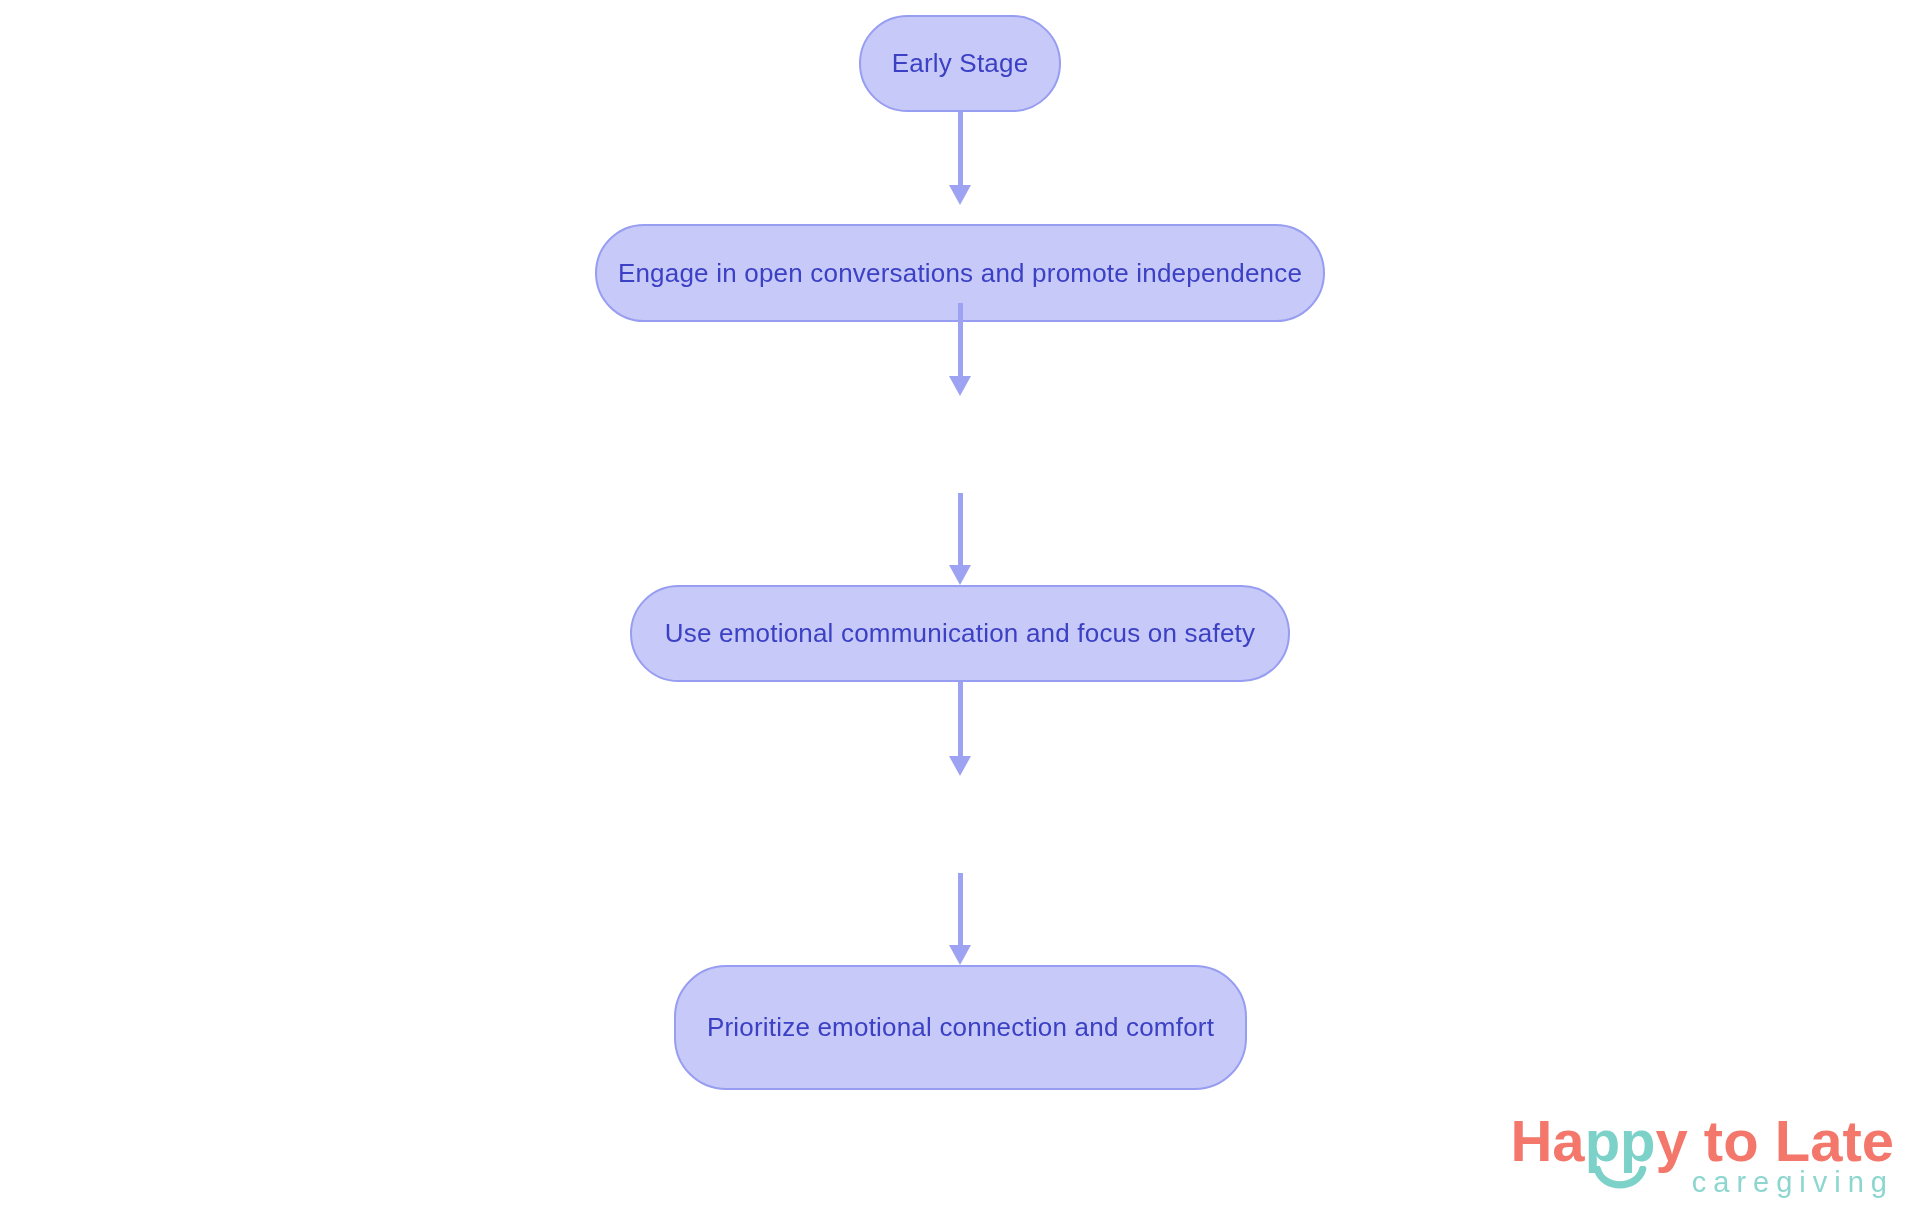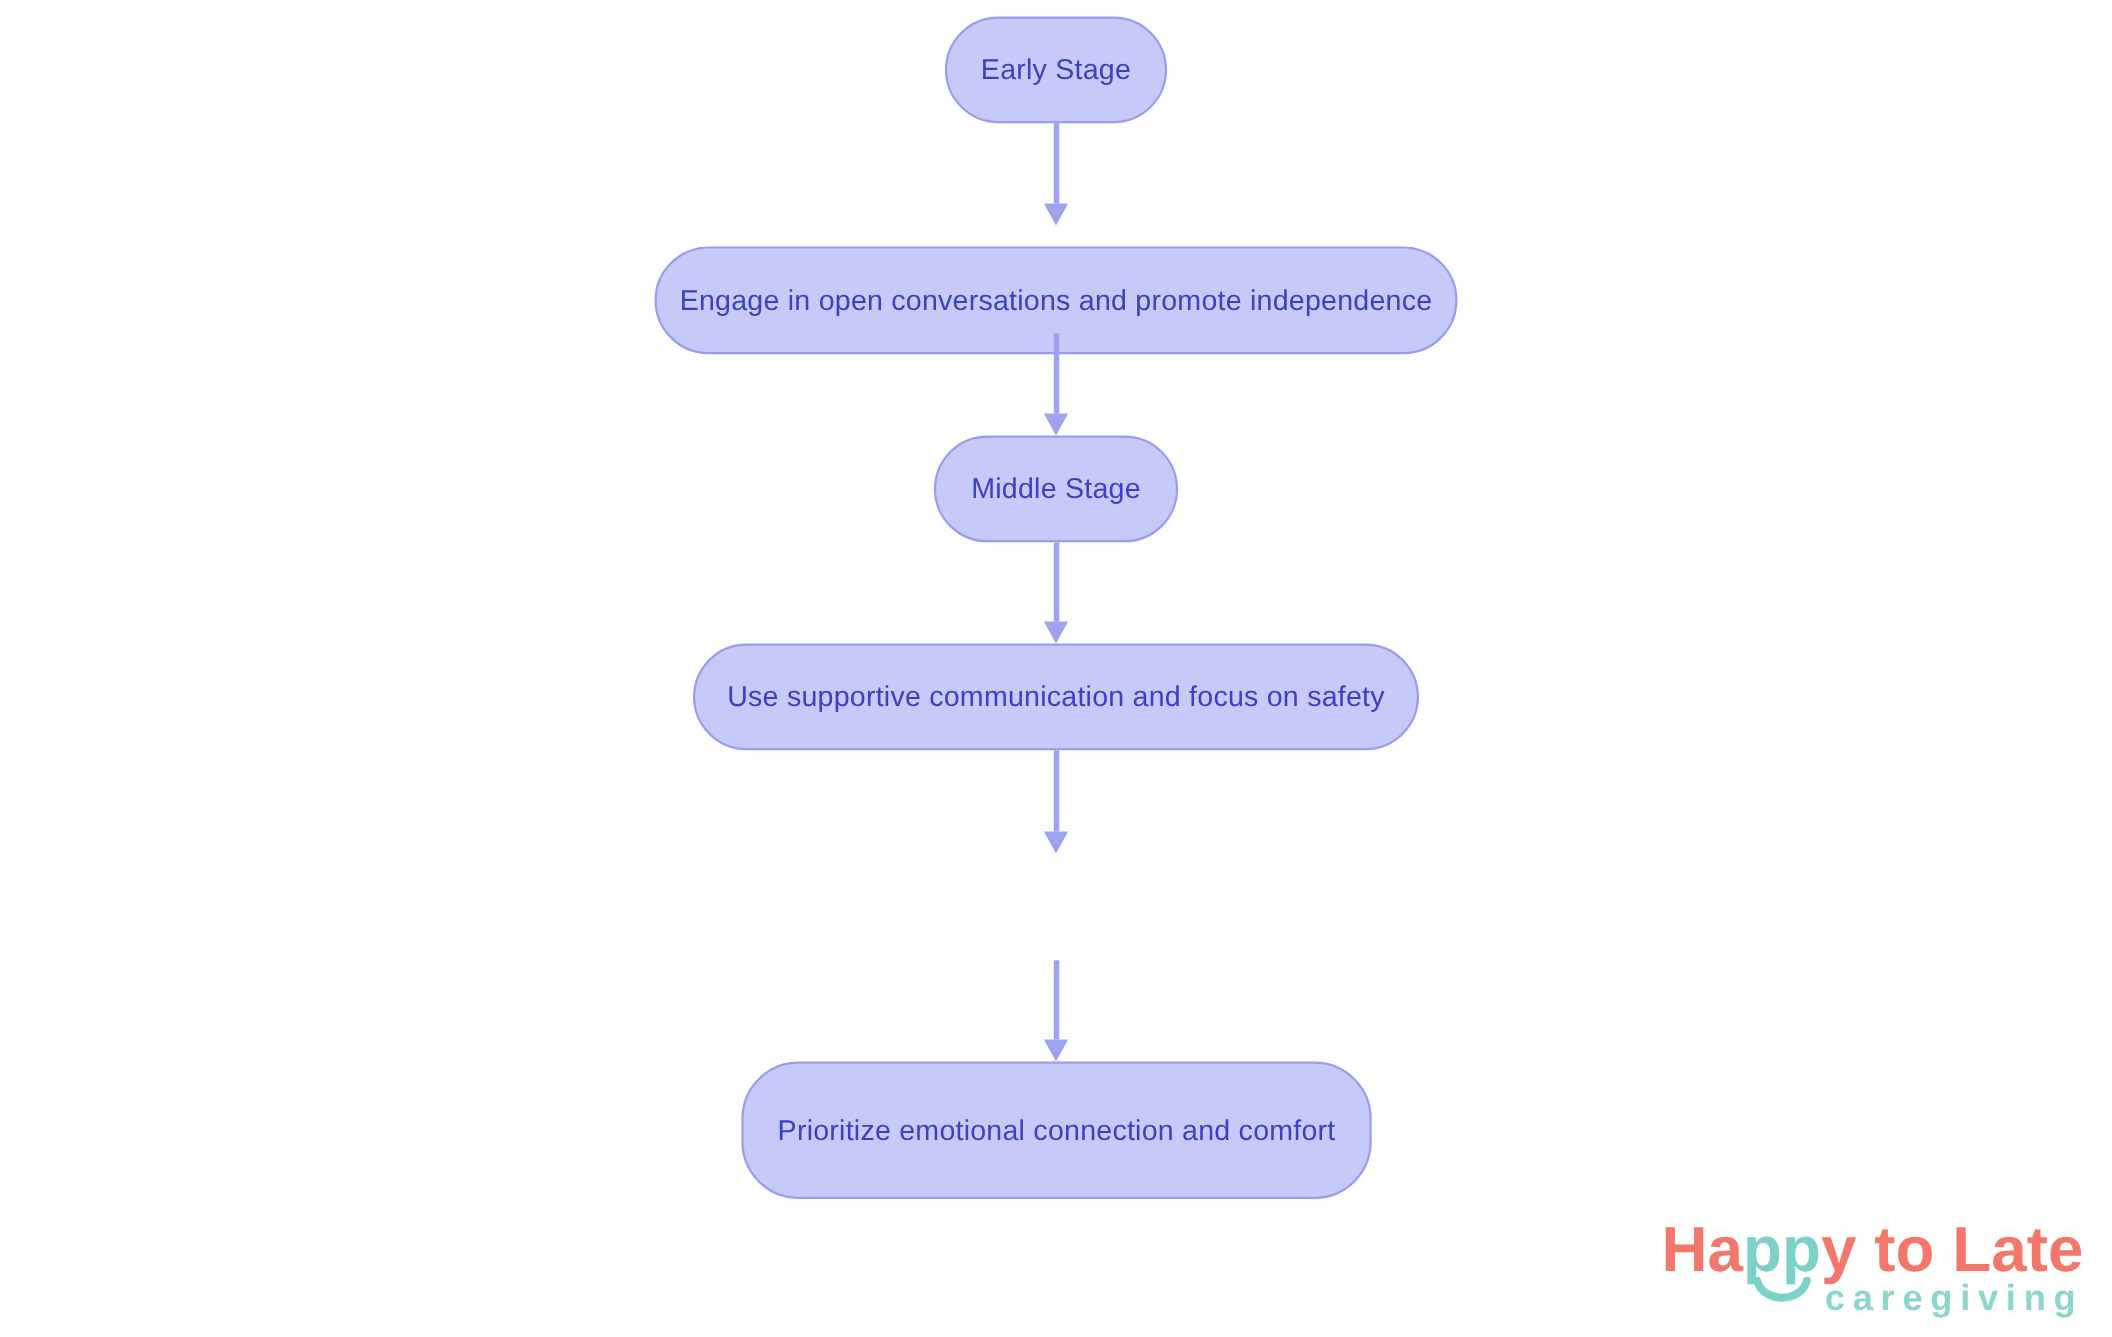--- a/index.html
+++ b/index.html
@@ -80,22 +80,22 @@
   .smile {
     position: absolute;
     left: 50%;
     top: 54px;
     transform: translateX(-50%);
     width: 58px;
     height: 28px;
   }
   .logo-tagline {
     margin-top: -4px;
-    font-size: 33px;
-    font-weight: 700;
+    font-size: 29px;
+    font-weight: 400;
     letter-spacing: 7px;
     color: var(--logo-tagline-teal, #8cd6cf);
     white-space: nowrap;
   }
 </style>
 </head>
 <body>
 
 <div class="canvas">
 
@@ -110,31 +110,28 @@
 
   <div class="node n2">
     <span>Engage in open conversations and promote independence</span>
   </div>
 
   <div class="arrow a2">
     <div class="arrow-line"></div>
     <div class="arrow-head"></div>
   </div>
 
-  <div class="node n3">
-    <span>Middle Stage</span>
-  </div>
 
   <div class="arrow a3">
     <div class="arrow-line"></div>
     <div class="arrow-head"></div>
   </div>
 
   <div class="node n4">
-    <span>Use supportive communication and focus on safety</span>
+    <span>Use emotional communication and focus on safety</span>
   </div>
 
   <div class="arrow a4">
     <div class="arrow-line"></div>
     <div class="arrow-head"></div>
   </div>
 
 
   <div class="arrow a5">
     <div class="arrow-line"></div>

